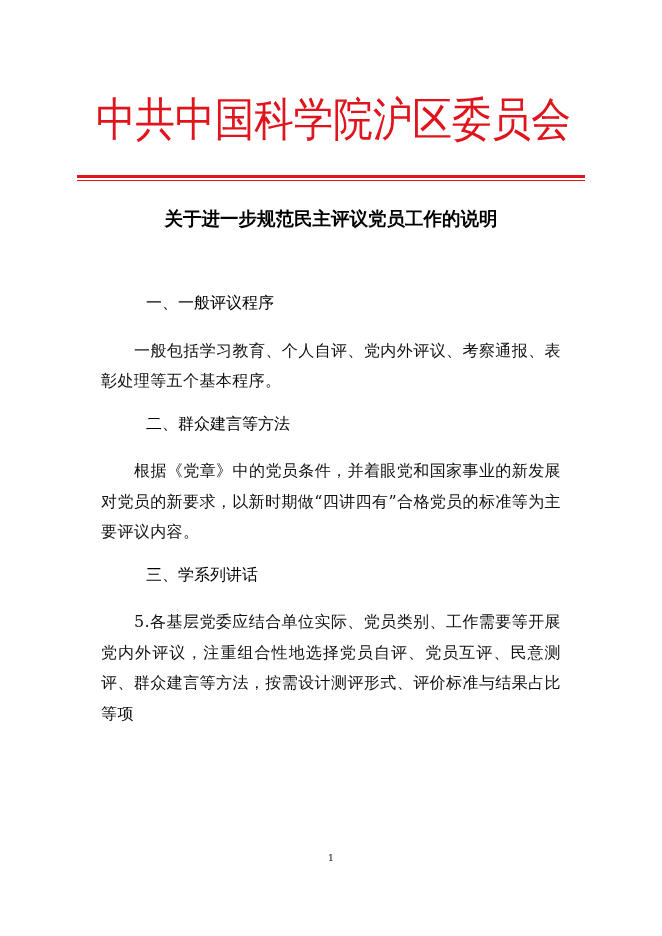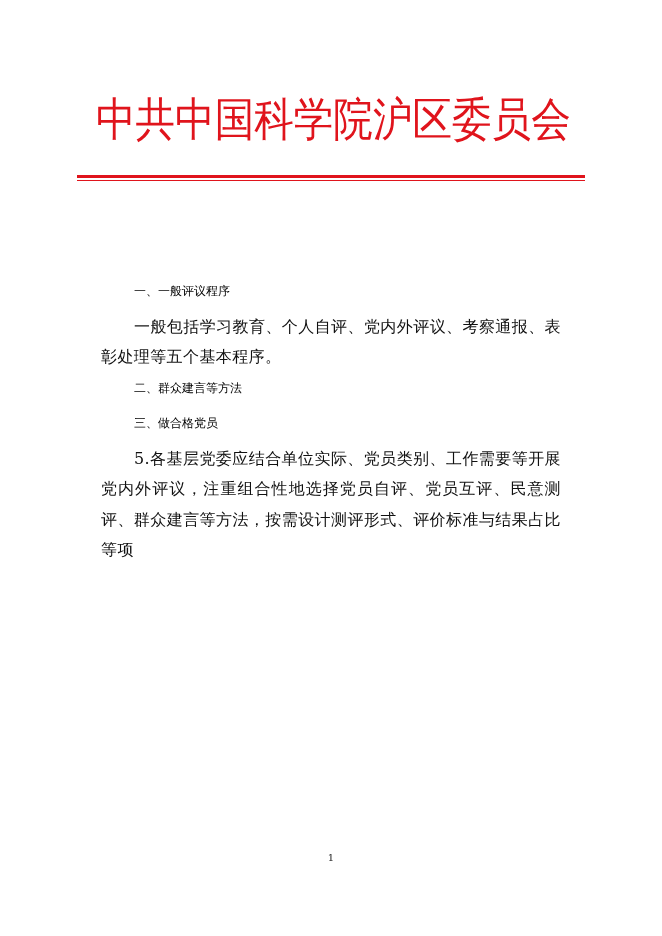--- a/index.html
+++ b/index.html
@@ -82,24 +82,24 @@
     color: #111111;
   }
   .para {
     margin: 0;
     text-indent: 33px;
     text-align: justify;
     text-align-last: left;
     letter-spacing: 0.4px;
   }
   .heading {
-    margin: 0;
+    margin: 12px;
     text-indent: 33px;
     font-family: "DejaVu Sans", "Liberation Sans", sans-serif;
-    font-size: 12px;
+    font-size: 16px;
     line-height: 30.5px;
     color: #000000;
     padding-bottom: 5px;
   }
   .page-number {
     position: absolute;
     left: 0;
     width: 662px;
     top: 851px;
     text-align: center;
@@ -124,27 +124,29 @@
     <span>沪</span>
     <span>区</span>
     <span>委</span>
     <span>员</span>
     <span>会</span>
   </div>
 
   <div class="rule-thick"></div>
   <div class="rule-thin"></div>
 
+  <div class="doc-title">关于进一步规范民主评议党员工作的说明</div>
 
   <div class="body">
 
     <p class="heading">一、一般评议程序</p>
     <p class="para">一般包括学习教育、个人自评、党内外评议、考察通报、表彰处理等五个基本程序。</p>
 
     <p class="heading">二、群众建言等方法</p>
+    <p class="para">根据《党章》中的党员条件，并着眼党和国家事业的新发展对党员的新要求，以新时期做“四讲四有”合格党员的标准等为主要评议内容。</p>
 
-    <p class="heading">三、做合格党员</p>
+    <p class="heading">三、学系列讲话</p>
     <p class="para">5.各基层党委应结合单位实际、党员类别、工作需要等开展党内外评议，注重组合性地选择党员自评、党员互评、民意测评、群众建言等方法，按需设计测评形式、评价标准与结果占比等项</p>
   </div>
 
   <div class="page-number">1</div>
 
 </div>
 
 </body></html>

